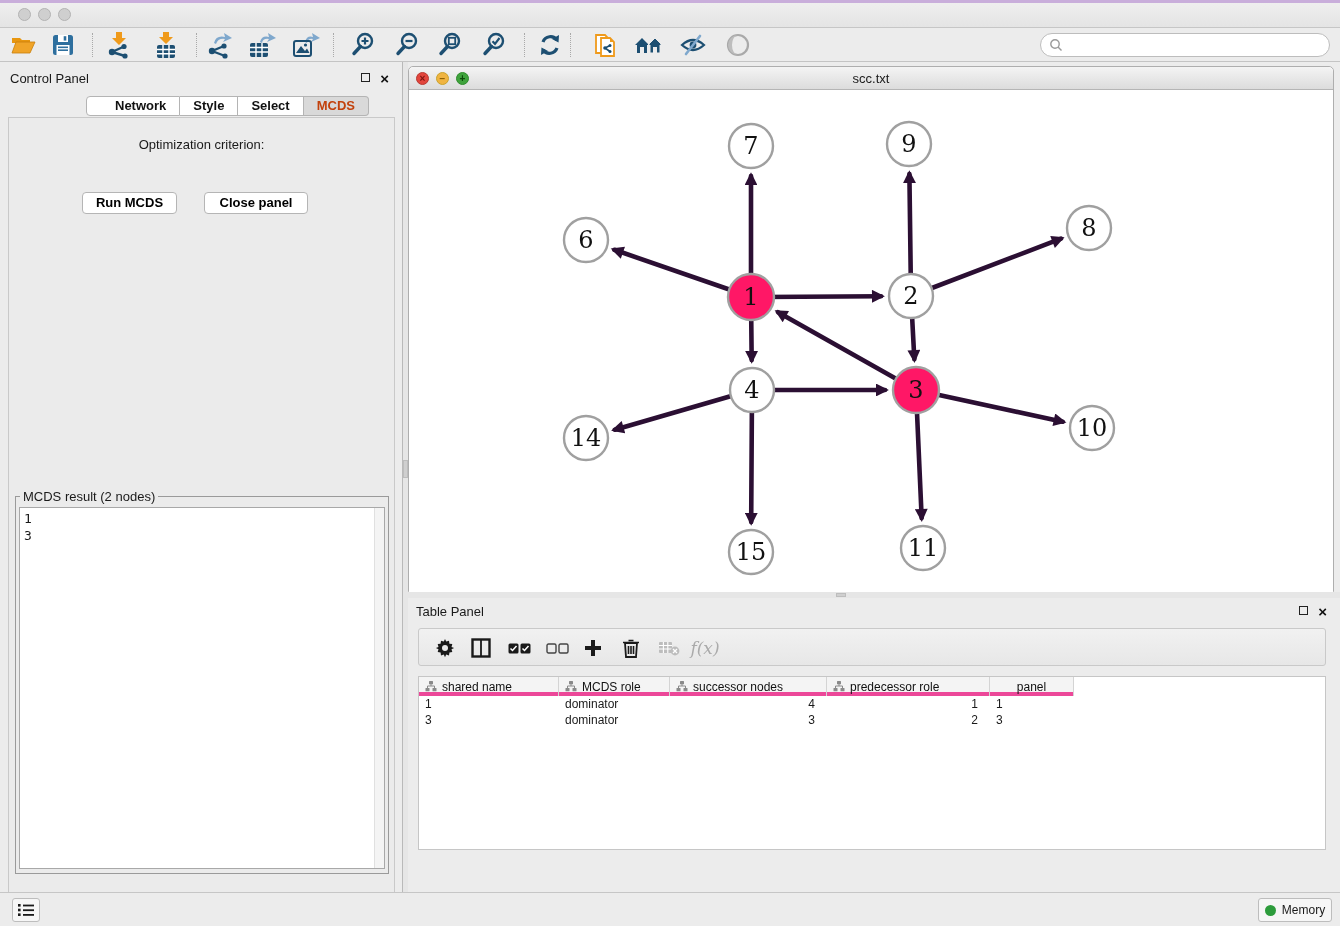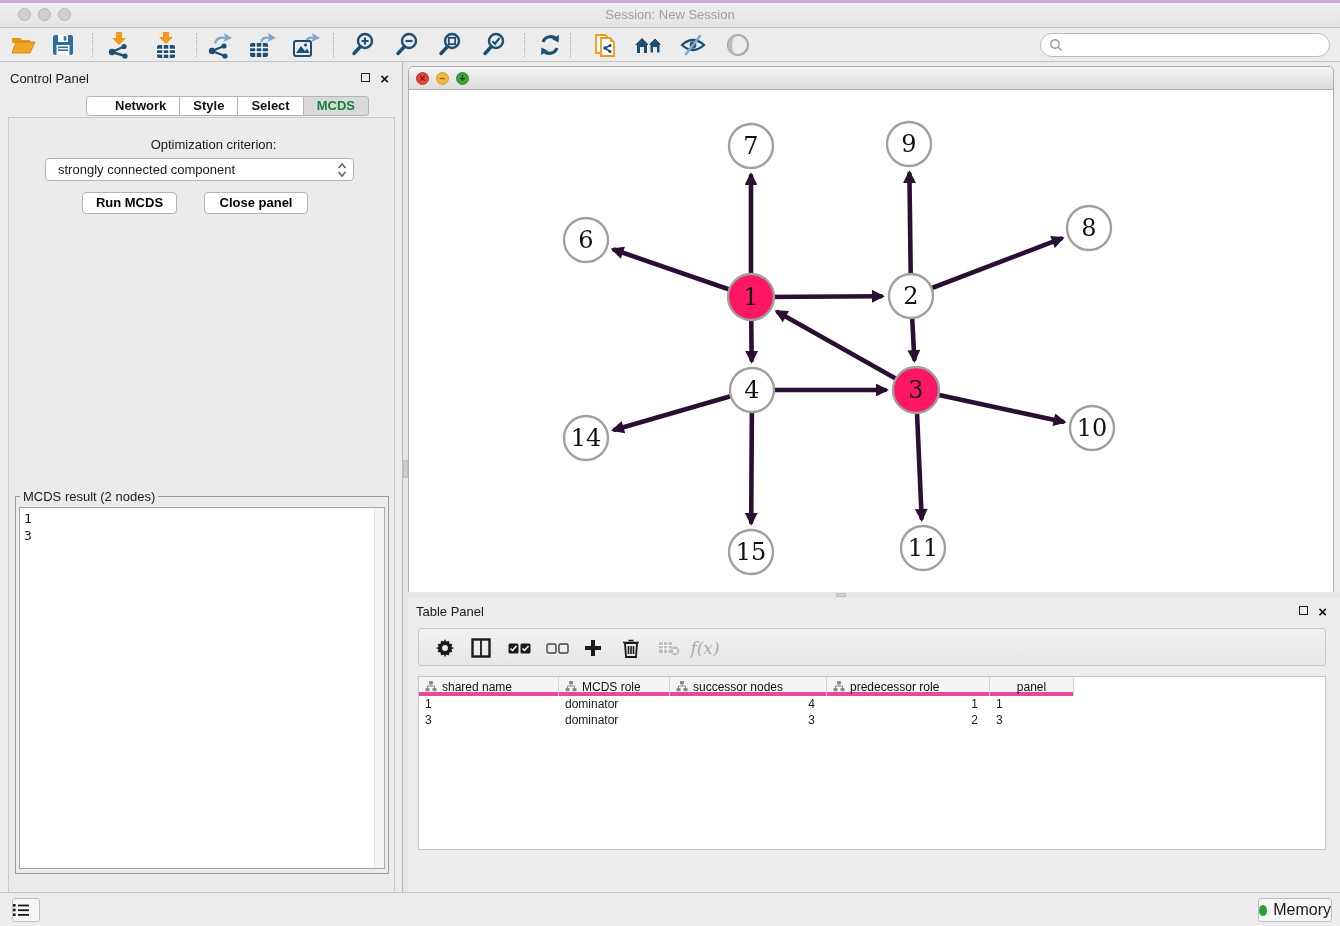--- a/index.html
+++ b/index.html
@@ -32,25 +32,25 @@
   .control-panel { position:absolute; left:0; top:62px; width:402px; height:830px; background:#ececec; }
   .cp-header { position:absolute; left:0; top:0; width:100%; height:32px; }
   .cp-header .panel-header-title { position:absolute; left:10px; top:9px; }
   .cp-float { position:absolute; right:32px; top:11px; }
   .cp-close { position:absolute; right:13px; top:12px; }
   .tabstrip { display:flex; }
   .tab { height:20px; line-height:18px; padding:0 13px; background:#fff; border:1px solid #b4b4b4;
     border-left:none; font-weight:700; font-size:13px; color:#111; text-align:center; }
   .tab:first-child { border-left:1px solid #b4b4b4; border-radius:4px 0 0 4px;padding-left:28px; }
   .tab:last-child { border-radius:0 4px 4px 0; }
-  .tab.selected { background:#d9d9d9; color:#15803d; }
+  .tab.selected { background:#d9d9d9; color:#c2410c; }
   .cp-tabs { position:absolute; left:86px; top:34px; }
   .cp-body { position:absolute; left:8px; top:55px; width:387px; height:823px;
     border:1px solid #c9c9c9; background:#ebebeb; }
-  .opt-label { position:absolute; left:12px; top:19px; width:100%; text-align:center; }
+  .opt-label { position:absolute; left:0; top:19px; width:100%; text-align:center; }
   .dropdown { position:absolute; left:36px; top:40px; width:309px; height:23px; background:#fff;
     border:1px solid #b5b5b5; border-radius:4px; display:flex; align-items:center; padding:0 6px 0 12px; }
   .dropdown .dd-text { flex:1; }
   .btn { position:absolute; height:22px; background:#fff; border:1px solid #b5b5b5; border-radius:4px;
     font-weight:700; font-size:13px; text-align:center; line-height:20px; }
   .mcds-fieldset { position:absolute; left:6px; top:378px; width:374px; height:378px;
     border:1px solid #9a9a9a; background:#ebebeb; }
   .mcds-legend { position:absolute; left:4px; top:-8px; background:#ebebeb; padding:0 3px; font-size:13px; }
   .mcds-text { position:absolute; left:3px; top:10px; right:3px; bottom:4px; background:#fff;
     border:1px solid #a8a8a8; font-family:"DejaVu Sans Mono", monospace; font-size:13px; padding:2px 0 0 4px; line-height:17px; }
@@ -87,34 +87,33 @@
     font-size:12px; color:#111; }
   .dt-th.center { justify-content:center; padding-left:0; }
   .dt-body { position:absolute; left:0; top:19px; width:100%; }
   .dt-row { display:flex; height:16px; }
   .dt-td { font-size:12px; line-height:16px; padding:0 12px 0 6px; overflow:hidden; white-space:nowrap; }
   .dt-td.right { text-align:right; }
   .tp-tabs { position:absolute; left:0; right:0; top:266px; display:flex; justify-content:center; }
   
   .statusbar { position:absolute; left:0; top:892px; width:1340px; height:34px; background:#ececec; border-top:1px solid #c6c6c6; }
   .sb-btn { position:absolute; top:5px; height:24px; background:#f6f6f6; border:1px solid #bdbdbd; border-radius:3px;
-    display:flex; align-items:center; justify-content:space-between; gap:6px; font-size:16px; }
+    display:flex; align-items:center; justify-content:center; gap:6px; font-size:12px; }
   .sb-list { left:12px; width:28px; }
   .sb-memory { left:1258px; width:74px; }
   .mem-dot { width:11px; height:11px; border-radius:50%; background:#2d9c3c; }
 </style>
 </head>
 <body>
 
 <div class="titlebar">
   <div class="top-edge"></div>
   <div class="tl-dot" style="left:18px"></div>
   <div class="tl-dot" style="left:38px"></div>
   <div class="tl-dot" style="left:58px"></div>
-  <div class="session-title">Session: New Session</div>
 </div>
 
 <div class="toolbar">
   <div class="tb" style="left:8px">
     <svg width="26" height="22" viewBox="0 0 26 22">
       <path d="M2 4 h8 l2 2 h8 v3 H2z" fill="#e8960f"></path>
       <path d="M2 19 L6 8 h19 l-5 11z" fill="#f0a428" stroke="#c87f0a" stroke-width="0.8"></path>
     </svg>
   </div>
   <div class="tb" style="left:48px">
@@ -256,27 +255,20 @@
     <span class="win-close cp-close">×</span>
   </div>
   <div class="tabstrip cp-tabs" id="cp-tabs">
       <span class="tab">Network</span>
       <span class="tab">Style</span>
       <span class="tab">Select</span>
       <span class="tab selected">MCDS</span>
     </div>
   <div class="cp-body">
     <div class="opt-label">Optimization criterion:</div>
-    <div class="dropdown">
-      <span class="dd-text">strongly connected component</span>
-      <svg width="10" height="16" viewBox="0 0 10 16">
-        <path d="M1.5 6 L5 2 L8.5 6" fill="none" stroke="#666" stroke-width="1.6"></path>
-        <path d="M1.5 10 L5 14 L8.5 10" fill="none" stroke="#666" stroke-width="1.6"></path>
-      </svg>
-    </div>
     <button class="btn" style="left:73px; top:74px; width:95px;">Run MCDS</button>
     <button class="btn" style="left:195px; top:74px; width:104px;">Close panel</button>
     <div class="mcds-fieldset">
       <span class="mcds-legend">MCDS result (2 nodes)</span>
       <div class="mcds-text" id="mcds-lines">
         <div class="mcds-scroll"></div>
       <div>1</div>
           <div>3</div>
         </div>
     </div>
@@ -285,20 +277,21 @@
 
 <div class="v-divider">
   <div class="v-grip"></div>
 </div>
 
 <div class="net-frame">
   <div class="net-titlebar">
     <div class="mac-dot mac-close">×</div>
     <div class="mac-dot mac-min">−</div>
     <div class="mac-dot mac-max">+</div>
+    <div class="net-title">scc.txt</div>
   </div>
   <div class="net-canvas">
     <svg id="graph-svg" width="924" height="502" viewBox="0 0 924 502">
         <defs>
           <marker id="arrow" viewBox="0 0 10 10" refX="7" refY="5" markerWidth="3" markerHeight="2.8" orient="auto" markerUnits="strokeWidth">
             <path d="M0 0 L10 5 L0 10 z" fill="#2b0f33"></path>
           </marker>
         </defs>
         <line x1="342" y1="207" x2="342" y2="86" stroke="#2b0f33" stroke-width="4.6" stroke-linecap="round" marker-end="url(#arrow)"></line>
         <line x1="342" y1="207" x2="205.35570616404095" y2="159.7956075839414" stroke="#2b0f33" stroke-width="4.6" stroke-linecap="round" marker-end="url(#arrow)"></line>

